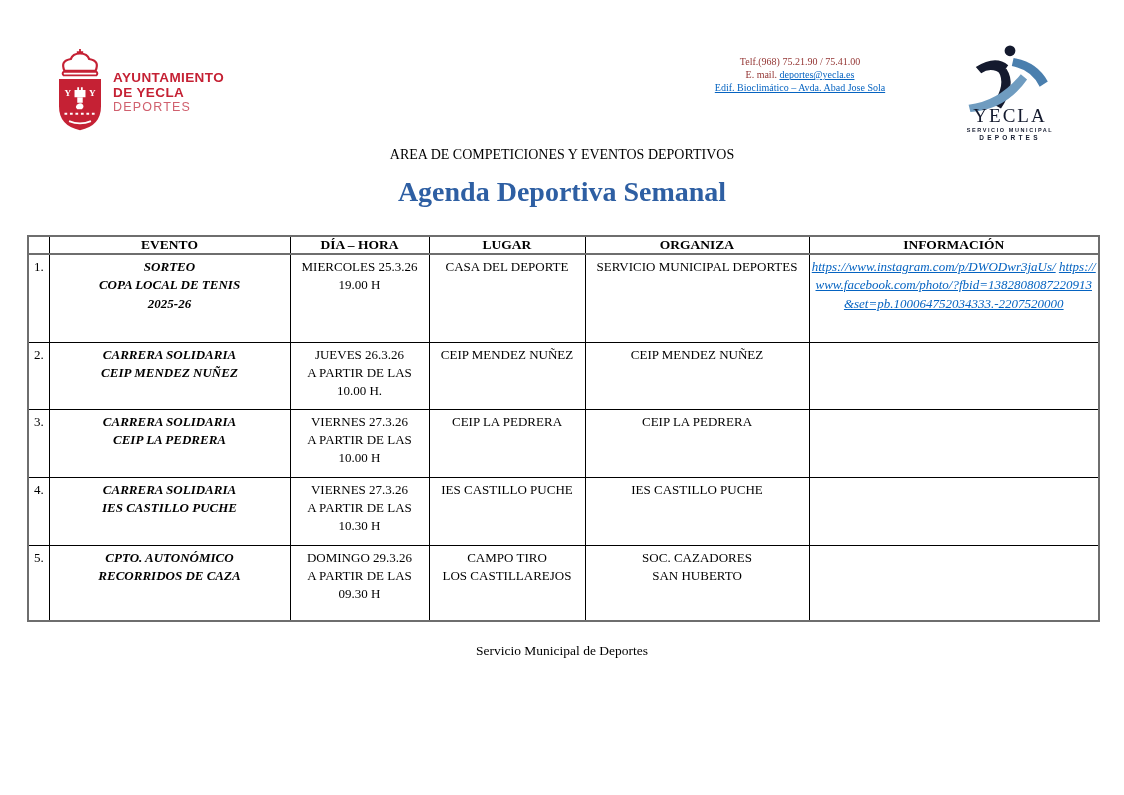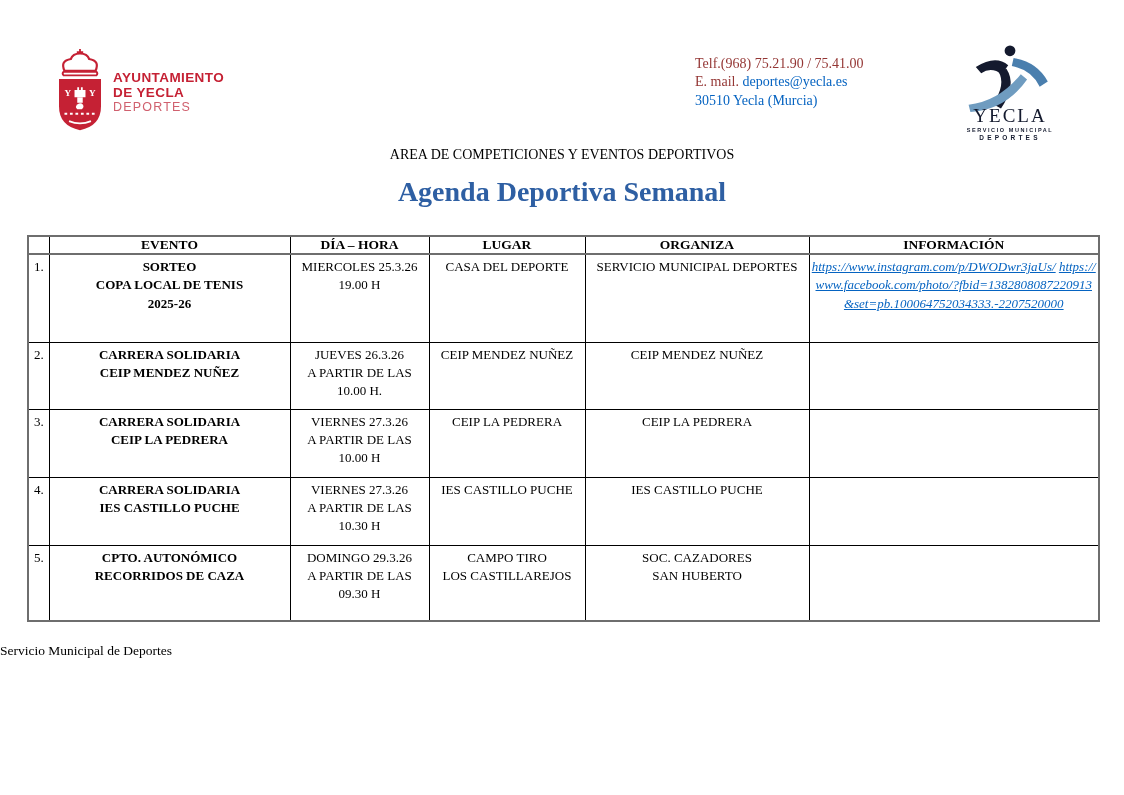--- a/index.html
+++ b/index.html
@@ -8,23 +8,23 @@
   .abs { position:absolute; }
 
   
   #logo-left { left:52px; top:48px; display:flex; align-items:flex-start; }
   #logo-left svg { width:56px; height:84px; }
   .logo-left-text { margin-left:5px; margin-top:22px; font-family:"Liberation Sans", sans-serif; }
   .logo-left-text .l1, .logo-left-text .l2 { font-weight:bold; font-size:13.5px; color:#c52134; letter-spacing:.4px; line-height:1.12; }
   .logo-left-text .l3 { font-weight:normal; font-size:12.5px; color:#d0606e; letter-spacing:1.2px; line-height:1.25; }
 
   
-  #contact { left:695px; top:55px; width:280px; 
-             font-size:14px; line-height:1.32; color:#943634; }
-  #contact .link { color:#0563c1; cursor:pointer; }
+  #contact { left:660px; top:55px; width:280px; text-align:center;
+             font-size:10px; line-height:1.32; color:#943634; }
+  #contact .link { color:#0563c1; text-decoration:underline; cursor:pointer; }
 
   
   #logo-right { left:942px; top:40px; width:136px; height:112px; text-align:center; }
   #logo-right svg { width:110px; height:72px; display:block; margin:0 auto; }
   #logo-right .yecla { font-family:"Liberation Serif", serif; font-size:19px; letter-spacing:2px;
                        color:#141a2e; font-weight:normal; line-height:1; margin-top:-6px; }
   #logo-right .sub1 { font-family:"Liberation Sans", sans-serif; font-size:5.5px; letter-spacing:1.6px;
                       color:#141a2e; font-weight:bold; margin-top:2px; }
   #logo-right .sub2 { font-family:"Liberation Sans", sans-serif; font-size:6.5px; letter-spacing:3.2px;
                       color:#141a2e; font-weight:bold; margin-top:1px; }
@@ -37,26 +37,26 @@
 
   
   #agenda-table { position:absolute; left:27px; top:235px; width:1071px;
                   border-collapse:collapse; table-layout:fixed;
                   border:2px solid #6e6e6e; }
   #agenda-table th { border:1px solid #000; border-bottom:2px solid #6e6e6e;
                      font-size:13.5px; font-weight:bold; text-align:center;
                      vertical-align:middle; height:16px; }
   #agenda-table td { border:1px solid #000; font-size:13px; text-align:center;
                      vertical-align:top; padding:3px 2px 0 2px; line-height:1.42; }
-  #agenda-table td.event-cell { font-weight:bold; }
+  #agenda-table td.event-cell { font-weight:bold;font-style:italic; }
   #agenda-table .link { color:#0563c1; text-decoration:underline; cursor:pointer;
                         overflow-wrap:anywhere; word-break:break-all;font-style:italic; }
 
   
-  #footer-text { left:0; top:643px; width:1124px; font-size:13.5px; color:#000; }
+  #footer-text { left:0; top:643px; width:1124px; text-align:center; font-size:13.5px; color:#000; }
 </style>
 </head>
 <body>
 
 <div id="logo-left" class="abs">
   <span>
     <svg viewBox="0 0 60 92">
 
       <path d="M30 1 v7 M26.5 4.5 h7" stroke="#c52134" stroke-width="2" fill="none"></path>
 
@@ -80,21 +80,21 @@
   <span class="logo-left-text">
     <div class="l1">AYUNTAMIENTO</div>
     <div class="l2">DE YECLA</div>
     <div class="l3">DEPORTES</div>
   </span>
 </div>
 
 <div id="contact" class="abs">
   <div>Telf.(968) 75.21.90 / 75.41.00</div>
   <div><span>E. mail. </span><span class="link">deportes@yecla.es</span></div>
-  <div class="link">30510 Yecla (Murcia)</div>
+  <div class="link">Edif. Bioclimático – Avda. Abad Jose Sola</div>
 </div>
 
 <div id="logo-right" class="abs">
   <span>
     <svg viewBox="0 0 120 80">
       <circle cx="60" cy="12" r="6" fill="#141a2e"></circle>
       <path d="M22 30 q22 -14 36 -2 l-7 10 q-12 -9 -23 -1 z" fill="#141a2e"></path>
       <path d="M64 20 q26 4 38 26 l-9 6 q-9 -19 -31 -23 z" fill="#4a7fae"></path>
       <path d="M56 32 q12 18 -6 44 l-9 -5 q15 -22 6 -36 z" fill="#141a2e"></path>
       <path d="M14 72 q34 -4 58 -34 l7 6 q-24 34 -63 36 z" fill="#6f9cc0"></path>

